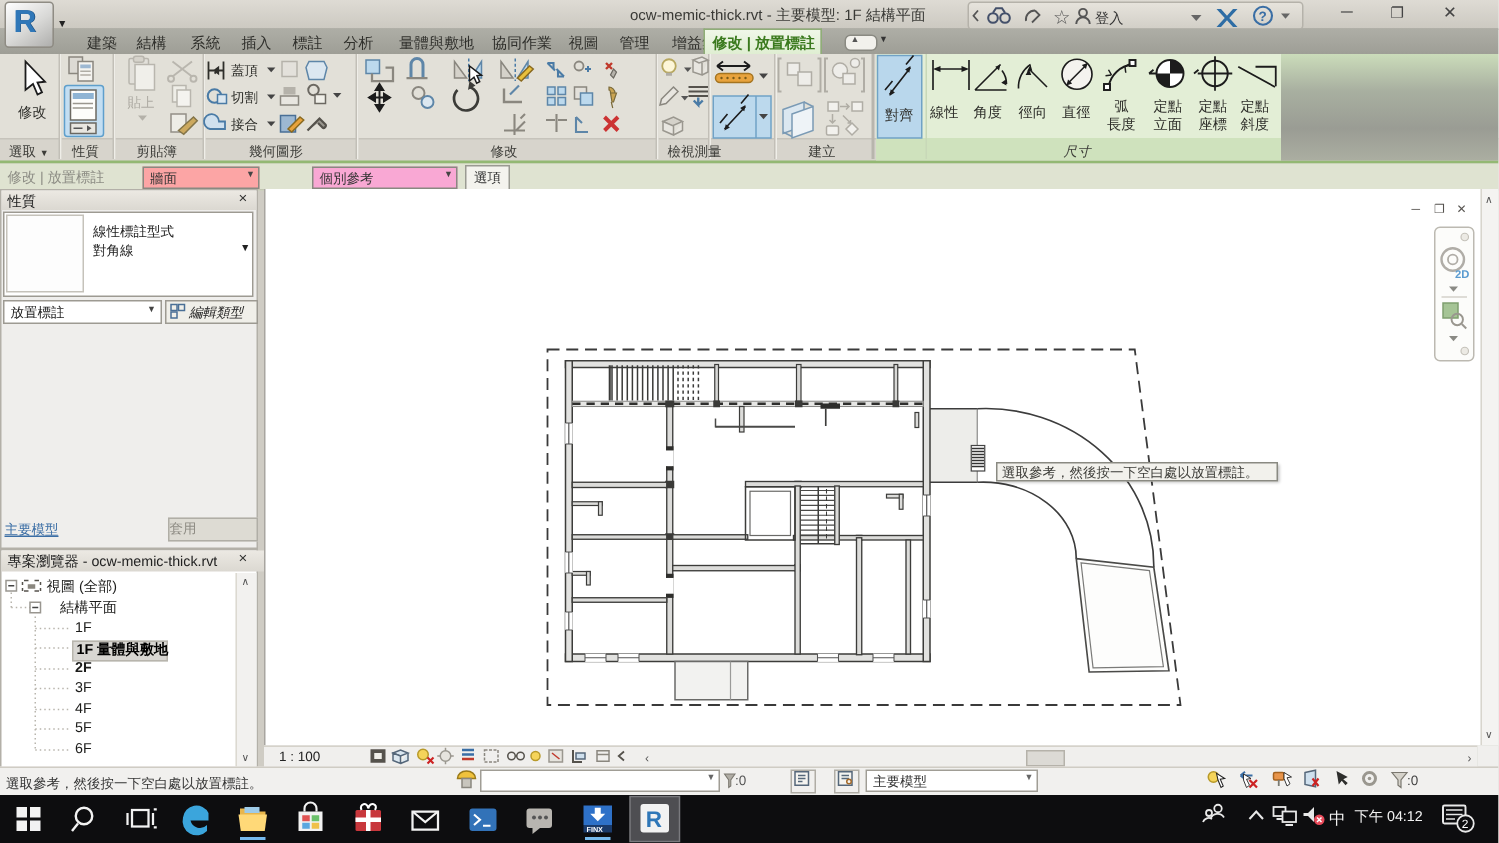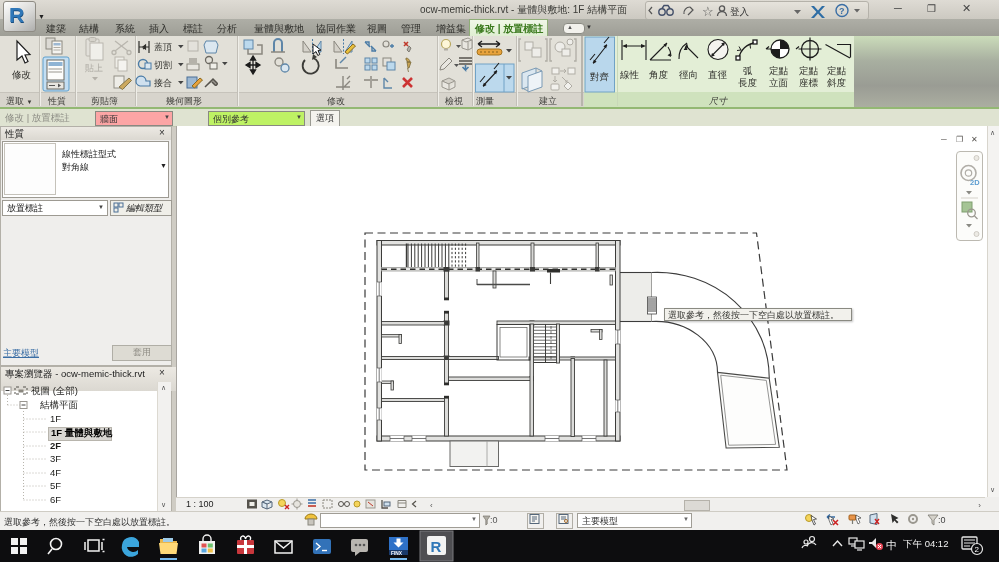--- a/index.html
+++ b/index.html
@@ -7,21 +7,21 @@
        font-family:"Liberation Sans",sans-serif;background:#cfccc4;}
   .abs{position:absolute;}
   svg{display:block;}
   .lbl{position:absolute;font-size:9px;color:#3c3c38;}
 </style>
 </head>
 <body>
 
 <div class="abs" style="left:0;top:0;width:999px;height:19px;background:linear-gradient(#dedbd4,#ccc9c1);border-bottom:1px solid #9a978f;"></div>
 
-<div class="abs" style="left:420px;top:3px;font-size:10px;color:#3a3a36;">ocw-memic-thick.rvt - 量體與敷地: 1F 結構平面</div>
+<div class="abs" style="left:420px;top:3px;font-size:10px;color:#3a3a36;">ocw-memic-thick.rvt - 主要模型: 1F 結構平面</div>
 
 <div class="abs" style="left:645px;top:1px;width:222px;height:17px;border:1px solid #b5b2aa;border-radius:3px;background:linear-gradient(#e6e3dc,#d2cfc7);">
 <svg width="222" height="17" viewBox="0 0 222 17">
   <path d="M6 5 L3 8.5 L6 12" stroke="#555" fill="none" stroke-width="1.2"></path>
   <g stroke="#44506a" fill="none" stroke-width="1.4">
     <circle cx="16" cy="10" r="3.2"></circle>
         <circle cx="24" cy="10" r="3.2"></circle>
     <path d="M16 6.5 L18 3.5 L22 3.5 L24 6.5"></path>
   </g>
   <g stroke="#555" fill="none" stroke-width="1.2">
@@ -43,21 +43,21 @@
 </div>
 
 <div class="abs" style="left:880px;top:0;width:119px;height:18px;font-size:11px;color:#444;">
   <span style="position:absolute;left:14px;top:2px;">─</span>
   <span style="position:absolute;left:47px;top:3px;font-size:10px;">❐</span>
   <span style="position:absolute;left:82px;top:2px;">✕</span>
 </div>
 
 <div class="abs" style="left:0;top:19px;width:999px;height:17px;background:linear-gradient(#aeaea6,#9e9e96);"></div>
 
-<div class="abs" style="top:22px;left:4px;width:870px;height:14px;font-size:10px;color:#30302c;">
+<div class="abs" style="top:22px;left:16px;width:870px;height:14px;font-size:10px;color:#30302c;">
   <span class="abs" style="left:42px;">建築</span>
   <span class="abs" style="left:75px;">結構</span>
   <span class="abs" style="left:111px;">系統</span>
   <span class="abs" style="left:145px;">插入</span>
   <span class="abs" style="left:179px;">標註</span>
   <span class="abs" style="left:213px;">分析</span>
   <span class="abs" style="left:250px;">量體與敷地</span>
   <span class="abs" style="left:312px;">協同作業</span>
   <span class="abs" style="left:363px;">視圖</span>
   <span class="abs" style="left:397px;">管理</span>
@@ -97,21 +97,21 @@
 <div class="abs" style="left:3px;top:1px;width:33px;height:31px;border:1px solid #8f8c84;border-radius:3px;background:linear-gradient(145deg,#fefefe,#d8d8d6 55%,#aeaeac);box-sizing:border-box;"></div>
 <div class="abs" style="left:9px;top:3px;font-size:21px;font-weight:bold;color:#2f77b8;text-shadow:0.5px 0.5px 0 #1b4f80;">R</div>
 <div class="abs" style="left:38px;top:13px;font-size:7px;color:#222;">▼</div>
 
 <div class="lbl" style="left:6px;top:95px;">選取 <span style="font-size:6px;">▼</span></div>
 <div class="lbl" style="left:48px;top:95px;">性質</div>
 <div class="lbl" style="left:91px;top:95px;">剪貼簿</div>
 <div class="lbl" style="left:166px;top:95px;text-align:center;">幾何圖形</div>
 <div class="lbl" style="left:327px;top:95px;">修改</div>
 <div class="lbl" style="left:445px;top:95px;">檢視</div>
-<div class="lbl" style="left:476px;top:95px;">測量</div>
+<div class="lbl" style="left:463px;top:95px;">測量</div>
 <div class="lbl" style="left:539px;top:95px;">建立</div>
 <div class="lbl" style="left:709px;top:95px;font-style:italic;">尺寸</div>
 
 <svg id="ribicons" class="abs" style="left:0;top:36px;" width="999" height="71" viewBox="0 0 999 71">
 
 <g>
   <path d="M17 5 L17 24 L22 20 L25 27 L28 25.5 L25 19 L30 18.5 Z" fill="#fff" stroke="#1c1c1c" stroke-width="1.2"></path>
   <text x="12" y="42" font-size="9.5" fill="#2e2e2a">修改</text>
 </g>
 
@@ -330,21 +330,21 @@
 
 <div class="abs" style="left:0;top:109px;width:999px;height:17px;background:#dfe3d1;border-bottom:1px solid #c2c6b2;"></div>
 <div class="abs" style="left:5px;top:112px;font-size:9.5px;color:#8d8d85;">修改 | 放置標註</div>
 
 <div class="abs" style="left:95px;top:111px;width:76px;height:13px;background:#fca5a5;border:1px solid #898981;font-size:9px;color:#333;">
   <span style="position:absolute;left:4px;top:1px;">牆面</span>
   <span style="position:absolute;right:2px;top:2px;font-size:6px;color:#444;">▼</span>
 </div>
 <div class="abs" style="left:181px;top:112px;font-size:9.5px;color:#333;padding-left:46px;">貼齊:</div>
 
-<div class="abs" style="left:208px;top:111px;width:95px;height:13px;background:#bef264;border:1px solid #898981;font-size:9px;color:#333;">
+<div class="abs" style="left:208px;top:111px;width:95px;height:13px;background:#f9a8d4;border:1px solid #898981;font-size:9px;color:#333;">
   <span style="position:absolute;left:4px;top:1px;">個別參考</span>
   <span style="position:absolute;right:2px;top:2px;font-size:6px;color:#444;">▼</span>
 </div>
 
 <div class="abs" style="left:310px;top:110px;width:28px;height:15px;background:#f4f3ee;border:1px solid #9a9a92;font-size:9px;color:#333;text-align:center;line-height:14px;">選項</div>
 
 <div class="abs" style="left:0;top:126px;width:172px;height:240px;background:#efeeec;border:1px solid #b3b0a8;box-sizing:border-box;"></div>
 <div class="abs" style="left:1px;top:127px;width:170px;height:13px;background:linear-gradient(#ece9e3,#dbd8d1);font-size:9.5px;color:#222;">
     <span style="position:absolute;left:4px;top:1px;">性質</span>
     <span style="position:absolute;left:158px;top:0px;font-size:10px;color:#333;">×</span>
@@ -362,24 +362,24 @@
 <div class="abs" style="left:110px;top:200px;width:60px;height:14px;background:#f0efe9;border:1px solid #9d9a92;font-size:9px;color:#222;">
   <svg width="11" height="11" style="position:absolute;left:2px;top:1px;" viewBox="0 0 11 11">
       <rect x="1" y="1" width="4" height="4" fill="none" stroke="#4a6f96"></rect>
       <rect x="6" y="1" width="4" height="4" fill="none" stroke="#4a6f96"></rect>
       <rect x="1" y="6" width="4" height="4" fill="none" stroke="#4a6f96"></rect>
     </svg>
   <span style="position:absolute;left:15px;top:1px;font-style:italic;">編輯類型</span>
 </div>
 
 <div class="abs" style="left:3px;top:347px;font-size:9px;color:#3b6ea5;text-decoration:underline;">主要模型</div>
-<div class="abs" style="left:112px;top:345px;width:58px;height:14px;background:#dddbd3;border:1px solid #b0aea6;font-size:9px;color:#8e8c84;text-align:center;line-height:13px;">套用</div>
+<div class="abs" style="left:112px;top:345px;width:58px;height:14px;background:#dddbd3;border:1px solid #b0aea6;font-size:9px;color:#8e8c84;text-align:left;line-height:13px;">套用</div>
 
 <div class="abs" style="left:0;top:366px;width:172px;height:147px;background:#fff;border:1px solid #b3b0a8;box-sizing:border-box;"></div>
-<div class="abs" style="left:1px;top:367px;width:170px;height:24px;background:linear-gradient(#ece9e3,#dbd8d1);font-size:9.5px;color:#222;padding-left:40px;">
+<div class="abs" style="left:1px;top:367px;width:170px;height:14px;background:linear-gradient(#ece9e3,#dbd8d1);font-size:9.5px;color:#222;padding-left:40px;">
     <span style="position:absolute;left:4px;top:1px;">專案瀏覽器 - ocw-memic-thick.rvt</span>
     <span style="position:absolute;left:158px;top:0px;font-size:10px;color:#333;">×</span>
   </div>
 <div id="tree">
 
   <svg class="abs" style="left:0;top:381px;" width="158" height="130" viewBox="0 0 158 130">
     <g stroke="#b8b5ad" stroke-width="1" stroke-dasharray="1,2">
       <line x1="7.5" y1="14" x2="7.5" y2="24"></line>
       <line x1="7.5" y1="24" x2="20" y2="24"></line>
       <line x1="23.5" y1="30" x2="23.5" y2="119"></line>

